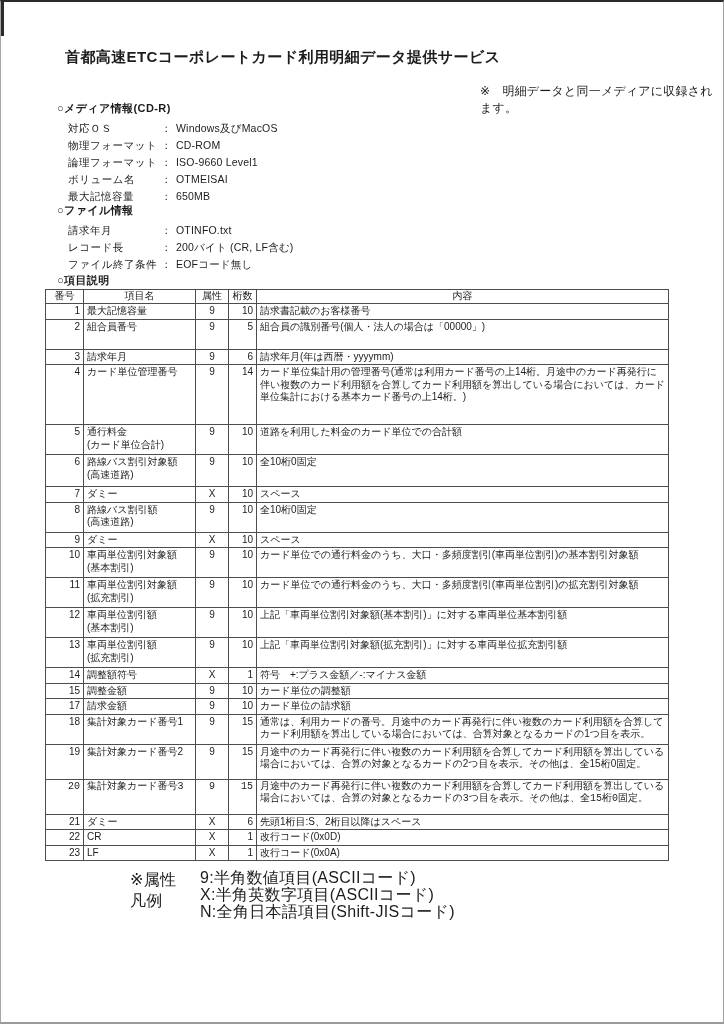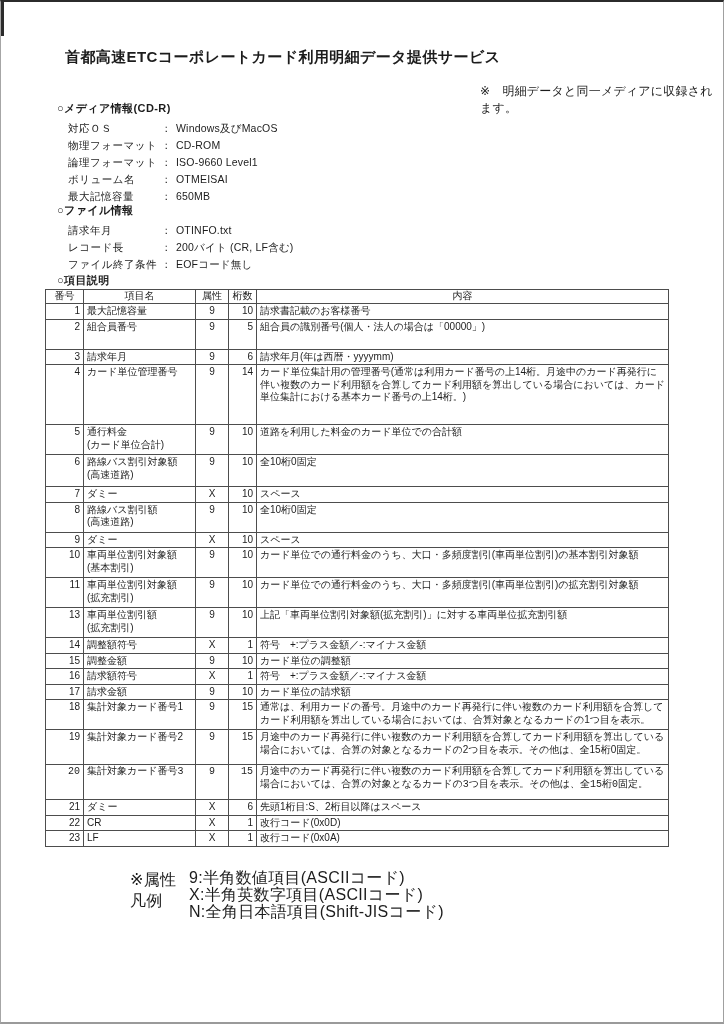--- a/index.html
+++ b/index.html
@@ -34,21 +34,21 @@
   table.items thead th { height:13px; text-align:center; font-weight:normal;
                 vertical-align:middle; padding:0 2px; }
   td.c-no     { text-align:right; padding-right:2px; }
   td.c-name   { white-space:pre-line; }
   td.c-attr   { text-align:center; }
   td.c-digits { text-align:right; padding-right:4px; }
   td.c-desc   { }
 
   .legend { left:129px; top:868px; display:flex; font-size:16px; }
   .legend-label { width:59px; letter-spacing:0.3px; }
-  .legend-items { margin-left:0; }
+  .legend-items { margin-left:11px; }
   .legend-item { height:17px; line-height:15px; letter-spacing:0.3px; }
 </style>
 </head>
 <body>
 
 <div class="page">
   <div class="corner-mark"></div>
 
   <div class="abs doc-title">首都高速ETCコーポレートカード利用明細データ提供サービス</div>
   <div class="abs media-note">※　明細データと同一メディアに収録されます。</div>
@@ -201,47 +201,48 @@
         </tr>
         <tr style="height: 30px;">
           <td class="c-no">11</td>
           <td class="c-name">車両単位割引対象額
 (拡充割引)</td>
           <td class="c-attr">9</td>
           <td class="c-digits">10</td>
           <td class="c-desc">カード単位での通行料金のうち、大口・多頻度割引(車両単位割引)の拡充割引対象額</td>
         </tr>
         <tr style="height: 30px;">
+          <td class="c-no">12</td>
+          <td class="c-name">車両単位割引額
+(基本割引)</td>
+          <td class="c-attr">9</td>
+          <td class="c-digits">10</td>
+          <td class="c-desc">上記「車両単位割引対象額(基本割引)」に対する車両単位基本割引額</td>
+        </tr>
+        <tr style="height: 30px;">
           <td class="c-no">13</td>
           <td class="c-name">車両単位割引額
 (拡充割引)</td>
           <td class="c-attr">9</td>
           <td class="c-digits">10</td>
           <td class="c-desc">上記「車両単位割引対象額(拡充割引)」に対する車両単位拡充割引額</td>
         </tr>
         <tr style="height: 14px;">
           <td class="c-no">14</td>
           <td class="c-name">調整額符号</td>
           <td class="c-attr">X</td>
           <td class="c-digits">1</td>
           <td class="c-desc">符号　+:プラス金額／-:マイナス金額</td>
         </tr>
         <tr style="height: 15px;">
           <td class="c-no">15</td>
           <td class="c-name">調整金額</td>
           <td class="c-attr">9</td>
           <td class="c-digits">10</td>
           <td class="c-desc">カード単位の調整額</td>
-        </tr>
-        <tr style="height: 14px;">
-          <td class="c-no">16</td>
-          <td class="c-name">請求額符号</td>
-          <td class="c-attr">X</td>
-          <td class="c-digits">1</td>
-          <td class="c-desc">符号　+:プラス金額／-:マイナス金額</td>
         </tr>
         <tr style="height: 15px;">
           <td class="c-no">17</td>
           <td class="c-name">請求金額</td>
           <td class="c-attr">9</td>
           <td class="c-digits">10</td>
           <td class="c-desc">カード単位の請求額</td>
         </tr>
         <tr style="height: 30px;">
           <td class="c-no">18</td>

